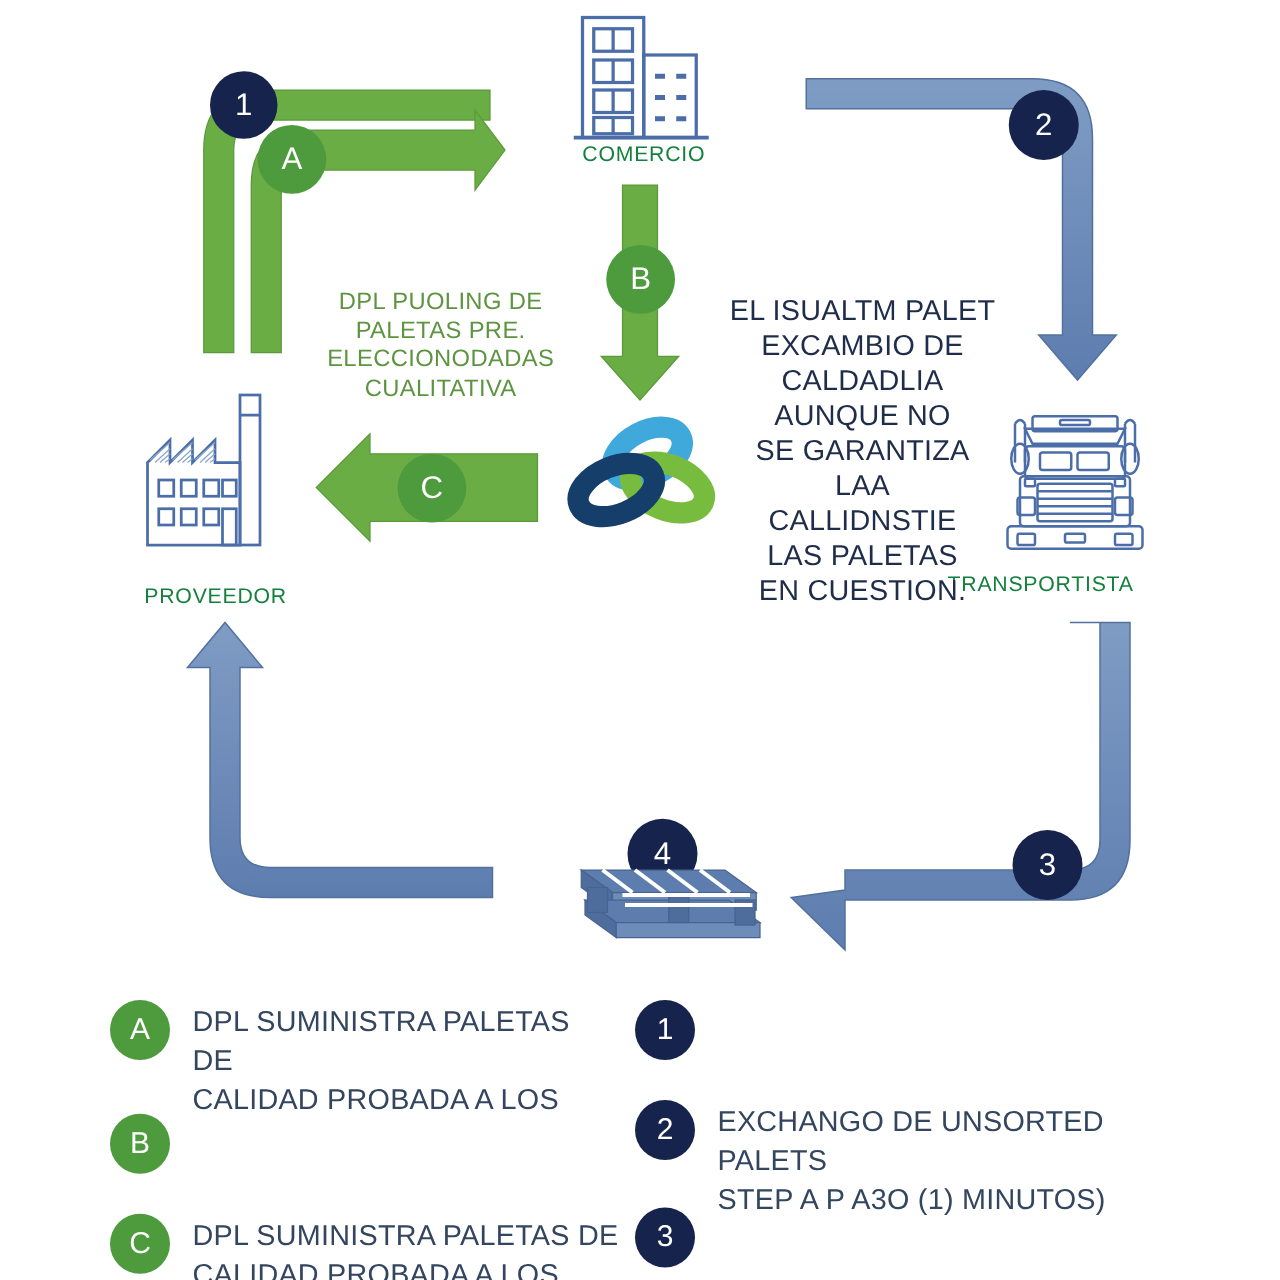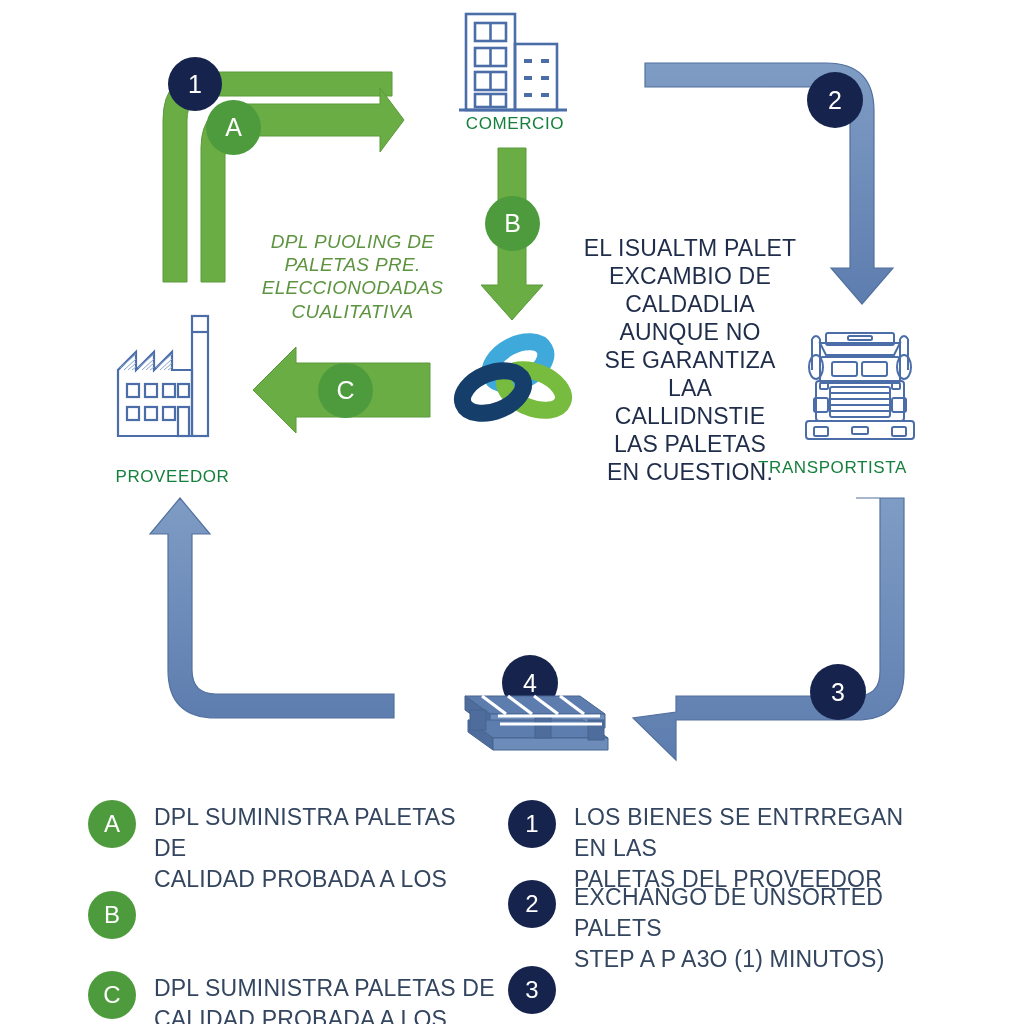--- a/index.html
+++ b/index.html
@@ -27,21 +27,20 @@
   .centre-text{
     position:absolute;
     text-align:center;
     line-height:1.22;
     white-space:pre-line;
   }
   .green-note{
     color:#5d9440;
     font-size:19px;
     letter-spacing:.3px;
-    font-style:italic;
   }
   .dark-note{
     color:#1f2d4a;
     font-size:23px;
     letter-spacing:.2px;
   }
 
   
   .badge{
     position:absolute;
@@ -289,22 +288,20 @@
       <span>C</span>
     </div>
     <div class="legend-text">DPL SUMINISTRA PALETAS DE
 CALIDAD PROBADA A LOS PPRES.</div>
   </div>
 
   <div class="legend" style="left:508px;top:800px;width:420px;">
     <div class="legend-badge navy">
       <span>1</span>
     </div>
-    <div class="legend-text">LOS BIENES SE ENTRREGAN EN LAS
-PALETAS  DEL PROVEEDOR</div>
   </div>
 
   <div class="legend" style="left:508px;top:880px;width:430px;">
     <div class="legend-badge navy">
       <span>2</span>
     </div>
     <div class="legend-text">EXCHANGO    DE UNSORTED PALETS
 STEP A P A3O (1) MINUTOS)</div>
   </div>
 

